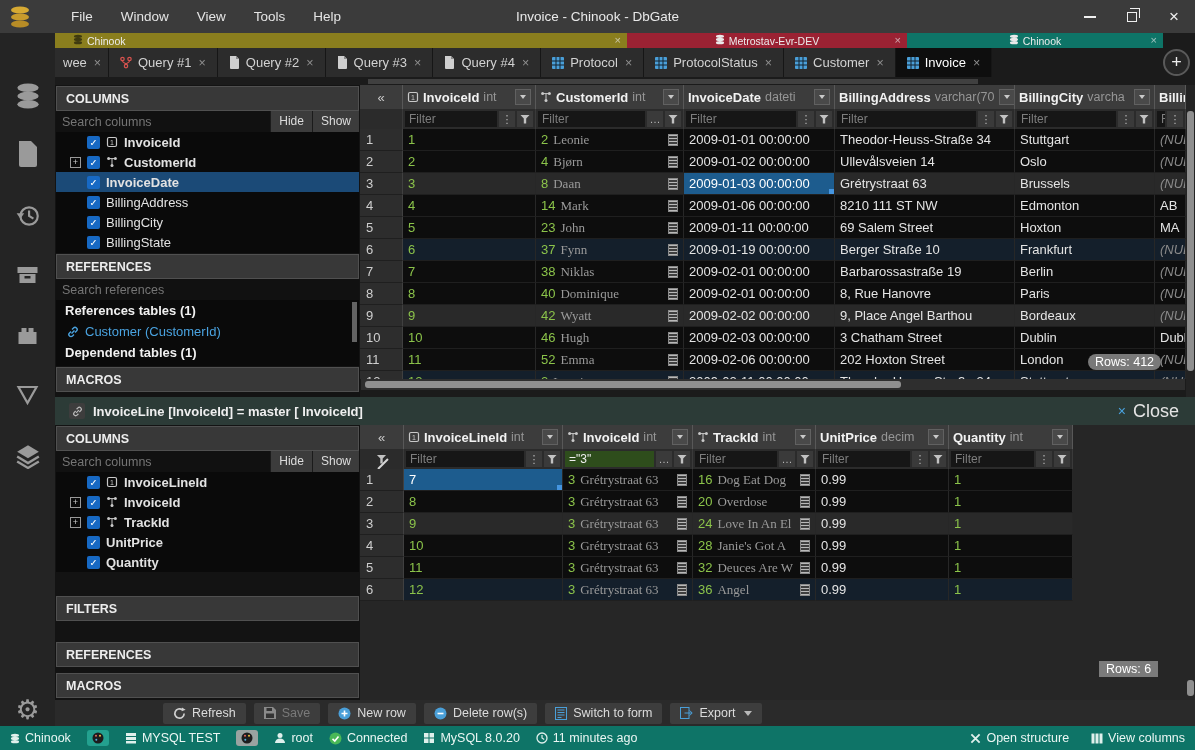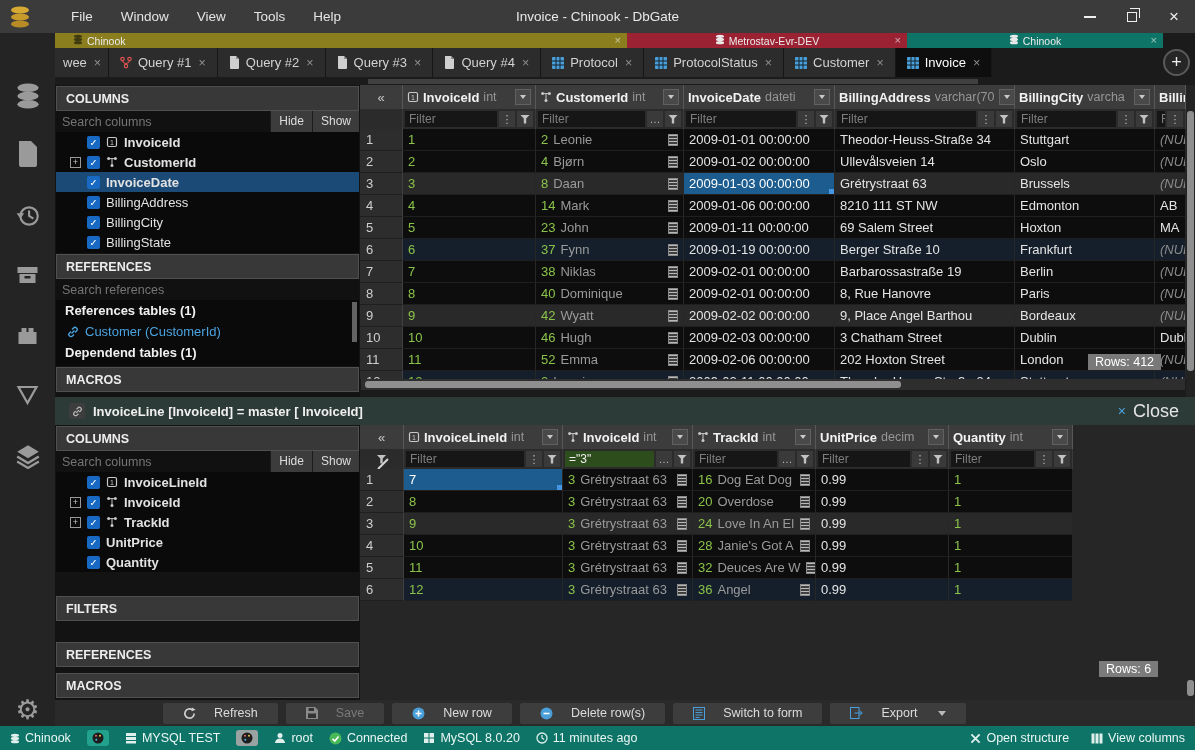--- a/index.html
+++ b/index.html
@@ -77,41 +77,41 @@
   .funnel-x::after{content:'';position:absolute;left:14px;top:8px;width:14px;height:2px;background:#d6d6d6;transform:rotate(-45deg);}
   .g-rows{overflow:hidden;}
   .g-row{display:flex;height:22px;}
   .g-c{border-right:1px solid #272727;border-bottom:1px solid #1f1f1f;display:flex;align-items:center;gap:5px;padding:0 5px;overflow:hidden;white-space:nowrap;font-size:13px;flex:none;background:#0d0d0d;}
   .g-c.g-rn{background:#2d2d2d;color:#cfcfcf;border-right:1px solid #404040;padding-left:6px;}
   .row-stripe .g-c:not(.g-rn){background:#292929;}
   .row-mark .g-c:not(.g-rn){background:#141f2b;}
   .g-c.sel{background:#1d5c8e !important;position:relative;}
   .g-c.sel span{color:#fff;}
   .g-c.sel::after{content:'';position:absolute;right:0;bottom:0;width:5px;height:5px;background:#4595e0;}
-  .v-green{color:#8bc34a;}.v-gray{color:#9a9a9a;}.v-white{color:#e4e4e4;}.v-null{color:#8a8a8a;font-style:italic;}
+  .v-green{color:#8bc34a;}.v-gray{color:#9a9a9a;font-family:Liberation Serif, serif;}.v-white{color:#e4e4e4;}.v-null{color:#8a8a8a;font-style:italic;}
   .ic-doc{margin-left:auto;flex:none;width:10px;height:12px;background:#3f3f3f;border:1px solid #8a8a8a;background-image:repeating-linear-gradient(to bottom,#b9b9b9 0 1px,transparent 1px 3px);}
   
   #master-hscroll{left:361px;top:379px;width:824px;height:11px;background:#2e2e2e;}
   #master-hscroll .hthumb{position:absolute;left:4px;top:2px;width:536px;height:7px;background:#8f8f8f;border-radius:3px;}
   #master-vscroll{left:1186px;top:85px;width:9px;height:312px;background:#232323;}
   #master-vscroll .vthumb{position:absolute;left:1px;top:26px;width:7px;height:260px;background:#8f8f8f;border-radius:3px;}
   #detail-vthumb{left:1187px;top:680px;width:7px;height:16px;background:#8f8f8f;border-radius:3px;}
   .rows-badge{position:absolute;background:rgba(130,130,130,.92);color:#fff;font-size:12.5px;padding:1px 7px;z-index:5;}
-  #badge-master{left:1088px;top:354px;}
+  #badge-master{left:1088px;top:354px;border-radius:8px;}
   #badge-detail{left:1099px;top:661px;}
   
   #refbar{left:55px;top:397px;width:1140px;height:28px;background:#2c3b37;display:flex;align-items:center;color:#efefef;}
   .refic{width:16px;height:16px;background:#3d3d3d;border-radius:2px;display:flex;align-items:center;justify-content:center;margin:0 8px 0 14px;flex:none;}
   #refbar .rlabel{font-weight:bold;font-size:13px;}
   #refbar .closewrap{margin-left:auto;margin-right:16px;display:flex;align-items:center;gap:7px;}
   #refbar .cx{color:#4aa3e0;font-size:14px;}
   #refbar .ctext{color:#e4e4e4;font-size:18px;}
   
   #toolbar{left:55px;top:700px;width:1140px;height:26px;background:#2a2a2a;display:flex;align-items:center;gap:8px;padding-left:108px;}
-  .tb-btn{height:21px;display:flex;align-items:center;gap:18px;padding:0 20px;background:#3d3d3d;border-radius:2px;color:#dcdcdc;font-size:12.5px;white-space:nowrap;}
+  .tb-btn{height:21px;display:flex;align-items:center;gap:6px;padding:0 10px;background:#3d3d3d;border-radius:2px;color:#dcdcdc;font-size:12.5px;white-space:nowrap;}
   .tb-btn.disabled{color:#7a7a7a;}
   .chev{width:0;height:0;border-left:4px solid transparent;border-right:4px solid transparent;border-top:5px solid #b9b9b9;margin-left:2px;}
   #statusbar{left:0;top:726px;width:1195px;height:24px;background:#0e7467;display:flex;align-items:center;padding:0 10px;color:#eaf6f3;font-size:12.5px;}
   .sb-it{display:flex;align-items:center;gap:5px;margin-right:16px;white-space:nowrap;}
   .badge{padding:2px 5px;border-radius:3px;display:flex;align-items:center;}
   .badge.teal{background:#23a18f;}
   .badge.gray{background:#9aa3a1;}
   #sb-right{margin-left:auto;display:flex;gap:0;}
   #sb-right .sb-it{margin-right:0;margin-left:22px;}
 </style>

